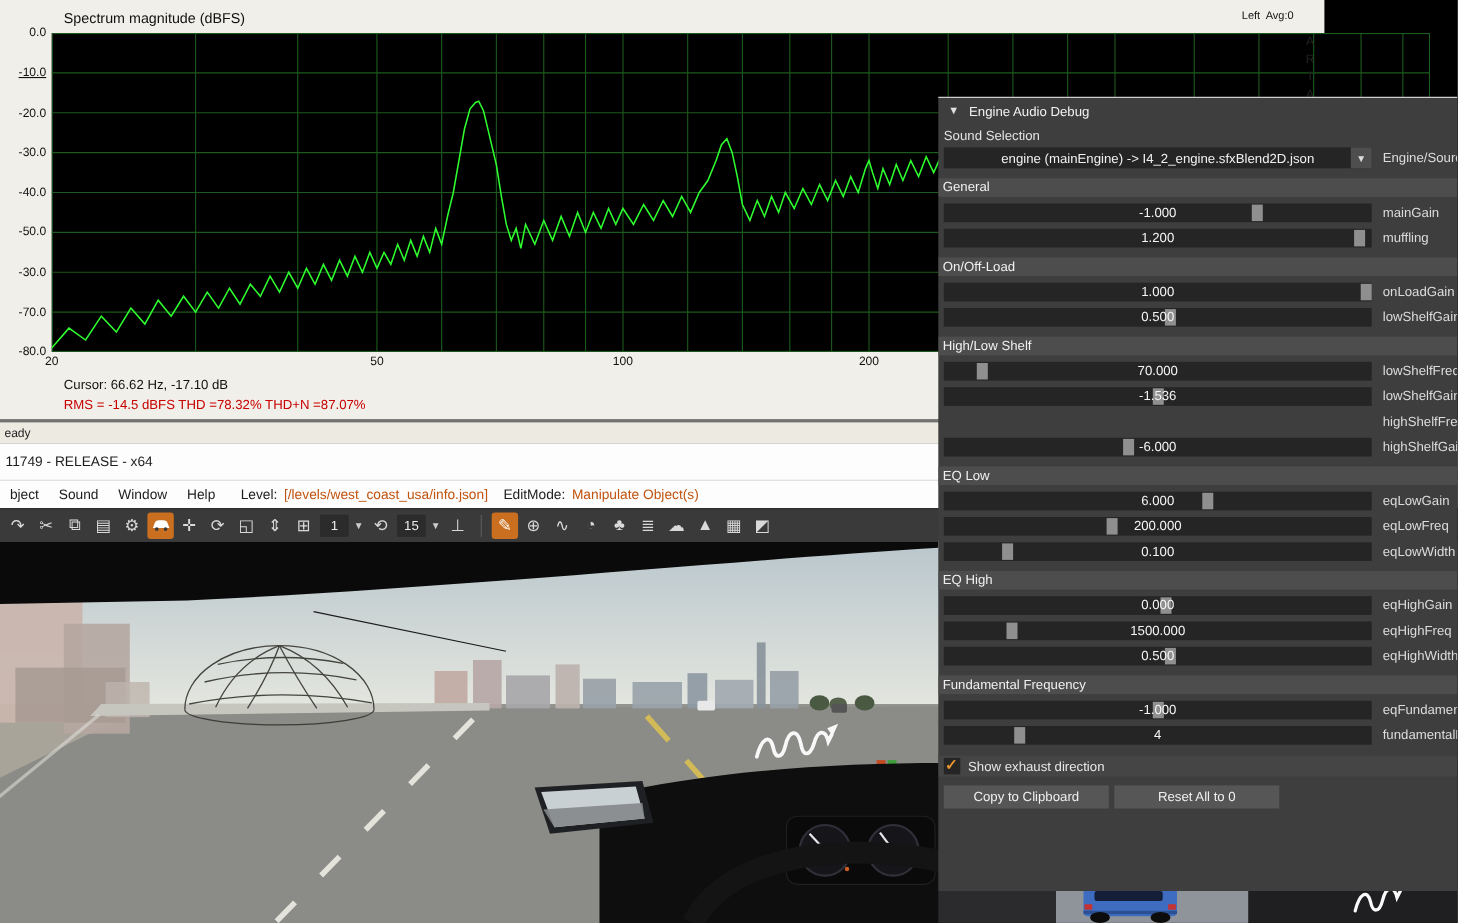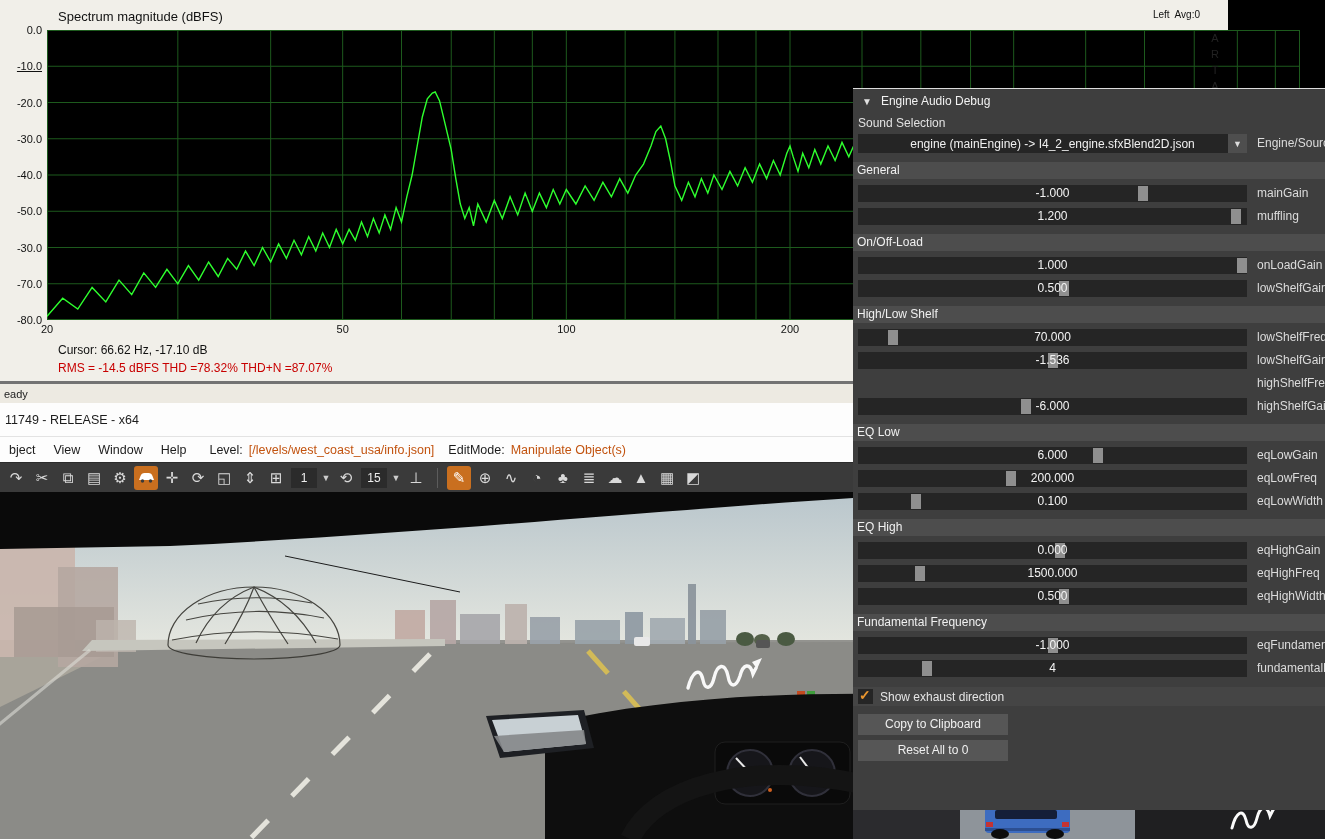--- a/index.html
+++ b/index.html
@@ -1,21 +1,21 @@
 <!DOCTYPE html>
 <html><head>
 <meta charset="utf-8">
 <style>
   html,body{margin:0;padding:0;background:#555;}
   #screen{position:relative;width:1325px;height:839px;overflow:hidden;background:#000;
           font-family:"Liberation Sans",sans-serif;}
   .abs{position:absolute;}
 
   
-  #arta{left:0;top:0;width:1204px;height:403px;background:#f1efe9;padding-left:24px;}
+  #arta{left:0;top:0;width:1204px;height:403px;background:#f1efe9;}
   #arta-title{left:58px;top:9px;font-size:13px;color:#111;}
   #arta-channel{right:28px;top:9px;font-size:10px;color:#111;white-space:pre;}
   #plotwrap{left:47px;top:30px;width:1253px;height:290px;background:#000;}
   #plot{display:block;width:1253px;height:290px;}
   .ytick{left:0;width:42px;text-align:right;font-size:11px;color:#111;}
   .xtick{top:323px;width:34px;text-align:center;font-size:11px;color:#111;}
   #cursor-line{left:58px;top:343px;font-size:12px;color:#111;}
   #rms-line{left:58px;top:361px;font-size:12px;color:#c80000;}
   #arta-status{left:0;top:381px;width:1325px;height:22px;background:#edeae2;
                border-top:3px solid #737373;font-size:11px;color:#222;line-height:21px;padding-left:4px;box-sizing:border-box;}
@@ -59,21 +59,21 @@
   .p-band{margin-top:9px;height:17px;background:#4d4d4d;line-height:17px;padding-left:4px;color:#f0f0f0;}
   .p-sliderrow{position:relative;margin:6px 0 0 5px;height:17px;}
   .p-slider{width:389px;height:17px;background:#252525;position:relative;}
   .p-grab{position:absolute;top:1px;width:10px;height:15px;background:#8f8f8f;}
   .p-val{position:absolute;width:100%;text-align:center;line-height:17px;color:#f4f4f4;}
   .p-sliderlabel{position:absolute;left:399px;top:0;line-height:17px;color:#dcdcdc;white-space:nowrap;}
   .p-checkrow{margin-top:10px;height:19px;background:#454545;display:flex;align-items:center;
               gap:7px;padding-left:5px;}
   .p-checkbox{width:15px;height:15px;background:#252525;position:relative;flex:0 0 auto;}
   .p-check{position:absolute;left:1px;top:-2px;font-size:14px;font-weight:bold;}
-  .p-buttons{display:flex;gap:5px;margin:8px 0 0 5px;flex-direction:column;}
+  .p-buttons{display:flex;gap:5px;margin:8px 0 0 5px;}
   .p-btn{width:150px;height:21px;background:#565656;color:#f0f0f0;text-align:center;line-height:21px;}
 </style>
 </head>
 <body>
 
 <div id="screen">
 
   <section id="arta" class="abs">
     <div id="arta-title" class="abs">Spectrum magnitude (dBFS)</div>
     <div id="arta-channel" class="abs">Left  Avg:0</div>
@@ -132,21 +132,21 @@
       <div class="sideletter abs" style="top: 48px;">R</div>
       <div class="sideletter abs" style="top: 64px;">T</div>
       <div class="sideletter abs" style="top: 80px;">A</div>
     </section>
 
   <div id="titlebar" class="abs">11749 - RELEASE - x64</div>
 
   <div id="menubar" class="abs">
     <span id="menu-items" style="display:flex">
         <span class="menu-item">bject</span>
-        <span class="menu-item">View</span>
+        <span class="menu-item">Sound</span>
         <span class="menu-item">Window</span>
         <span class="menu-item">Help</span>
       </span>
     <span class="mb-label">Level:</span>
     <span class="mb-orange">[/levels/west_coast_usa/info.json]</span>
     <span class="mb-label">EditMode:</span>
     <span class="mb-orange">Manipulate Object(s)</span>
   </div>
 
   <div id="toolbar" class="abs">

